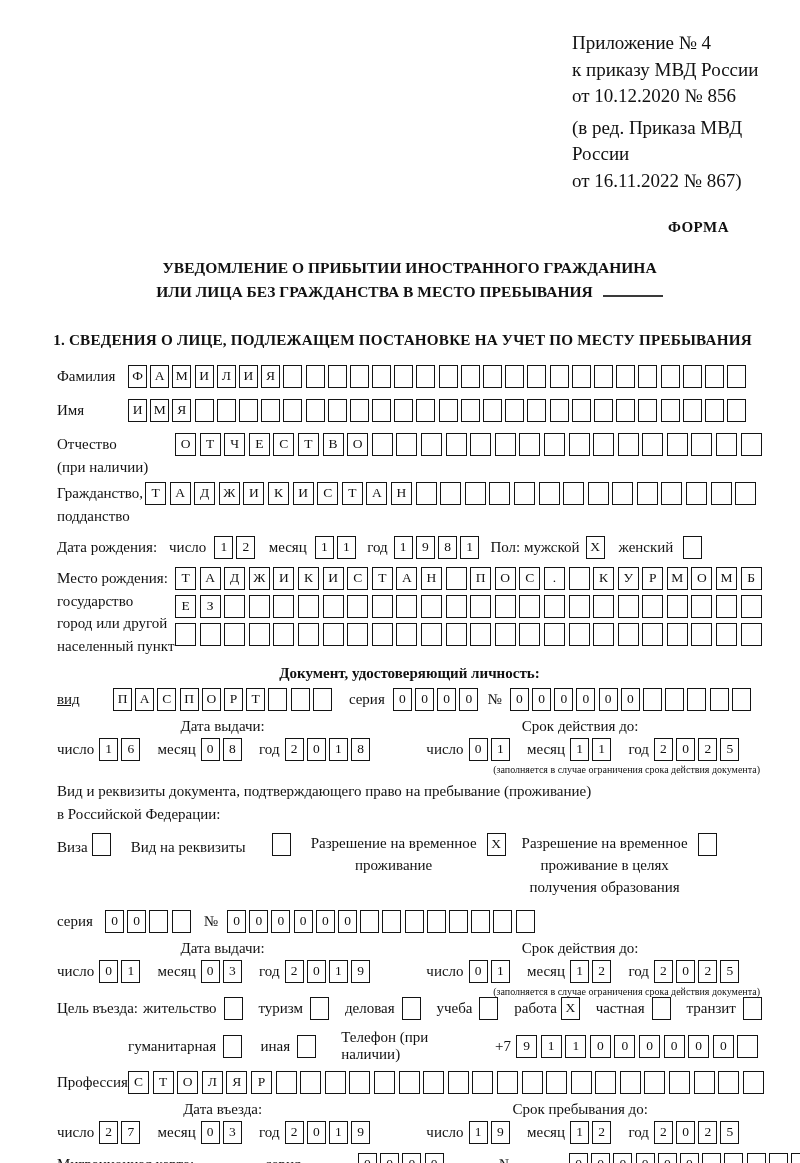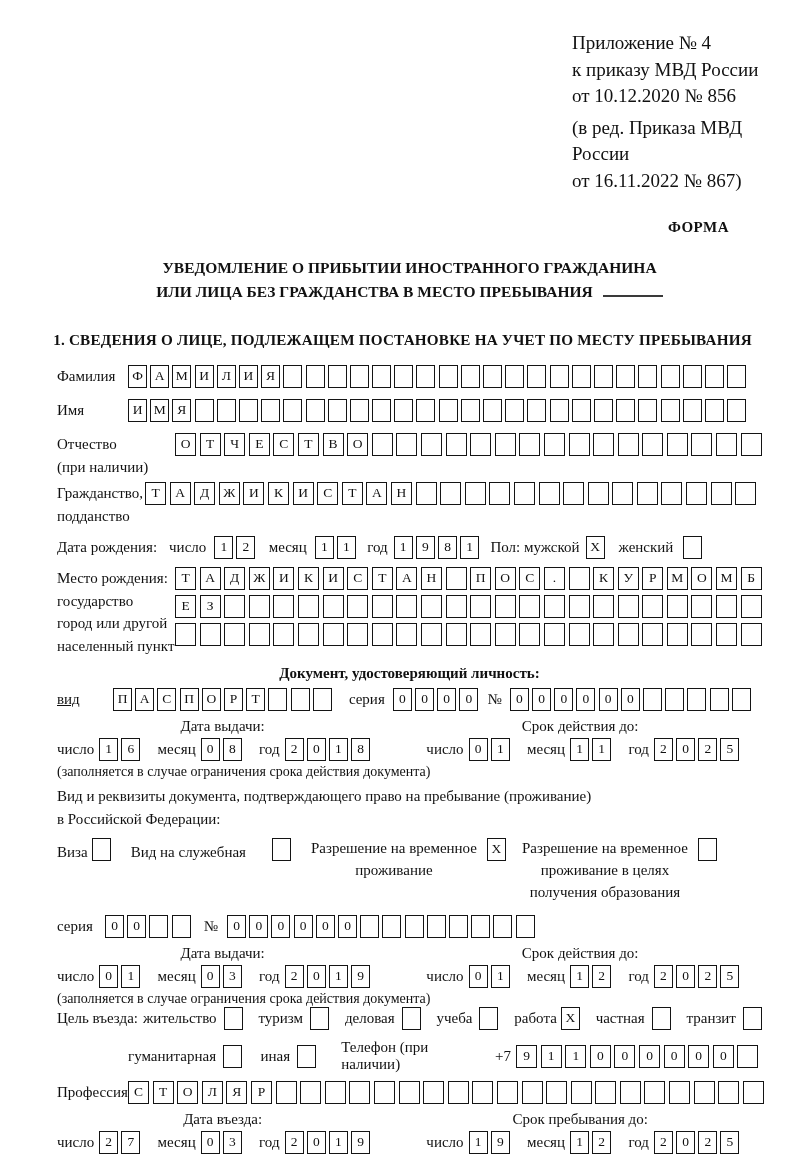--- a/index.html
+++ b/index.html
@@ -41,21 +41,21 @@
 
   
   .dates-row { display:flex; margin-top:7px; }
   .dcol-l { flex:0 0 47%; }
   .dcol-r { flex:0 0 53%; }
   .dhead { text-align:center; margin-bottom:3px; }
   .dhead-r { padding-left:10px; }
   .dline { display:flex; align-items:center; }
   .dline .gl { margin-right:5px; }
   .dline .gl2 { margin:0 5px 0 14px; }
-  .note-right { font-size:14px; margin-top:3px; padding-right:2px; }
+  .note-right { text-align:right; font-size:10px; margin-top:3px; padding-right:2px; }
 
   .stay-row { display:flex; align-items:flex-start; margin-top:10px; }
   .stay-opt { text-align:center; line-height:1.45; }
   .gap6 { width:6px; flex:none; } .gap10 { width:10px; flex:none; }
 
   .purpose-row { display:flex; align-items:center; justify-content:space-between; margin-top:0; }
   .purpose-row2 { display:flex; align-items:center; margin-top:9px; padding-left:71px; }
   .pair { display:flex; align-items:center; }
   .pair .cb { margin-left:7px; }
 
@@ -424,21 +424,21 @@
   <div class="note-right">(заполняется в случае ограничения срока действия документа)</div>
 
   <div style="margin-top:8px;">Вид и реквизиты документа, подтверждающего право на пребывание (проживание)</div>
   <div style="margin-top:6px;">в Российской Федерации:</div>
 
   <div class="stay-row">
     <span style="line-height:1.9;">Виза</span>
     <span class="cell cb" style="margin-left:4px;"></span>
     <span class="gap10"></span>
       <span class="gap10"></span>
-    <span style="line-height:1.9;">Вид на служебная</span>
+    <span style="line-height:1.9;">Вид на реквизиты</span>
     <span class="cell cb" style="margin-left:26px;"></span>
     <span class="gap10"></span>
       <span class="gap10"></span>
     <span class="stay-opt">
       <span>Разрешение на временное</span><br>
       <span>проживание</span>
     </span>
     <span class="cell cb" style="margin-left:10px;">X</span>
     <span class="gap10"></span>
       <span class="gap6"></span>

